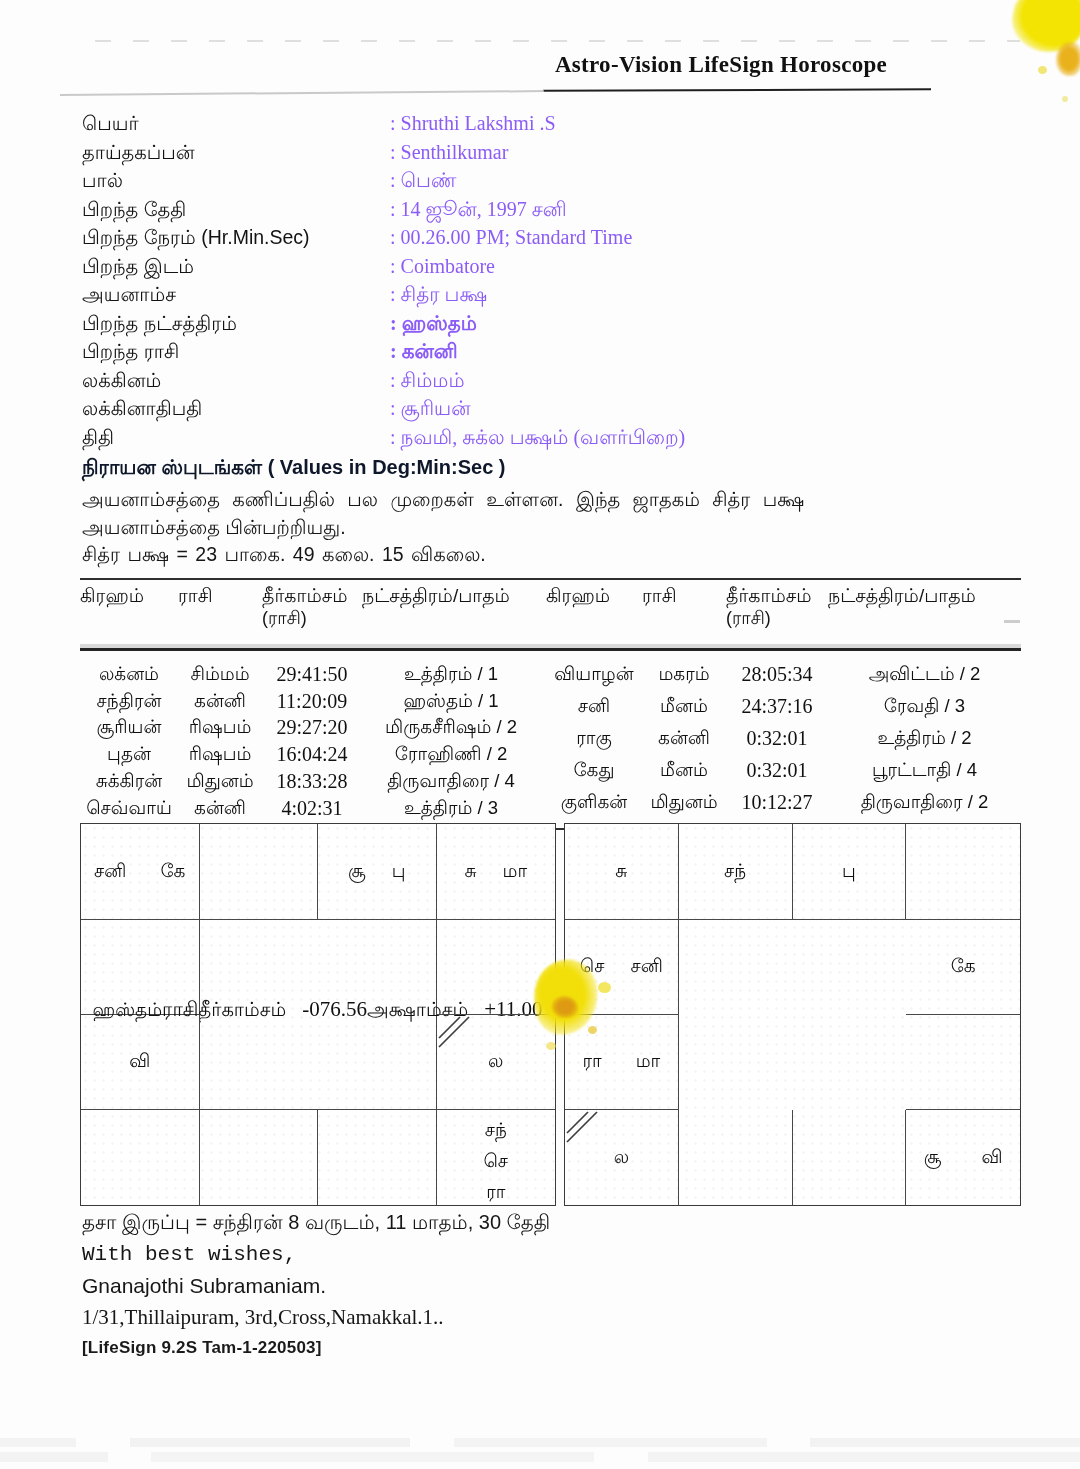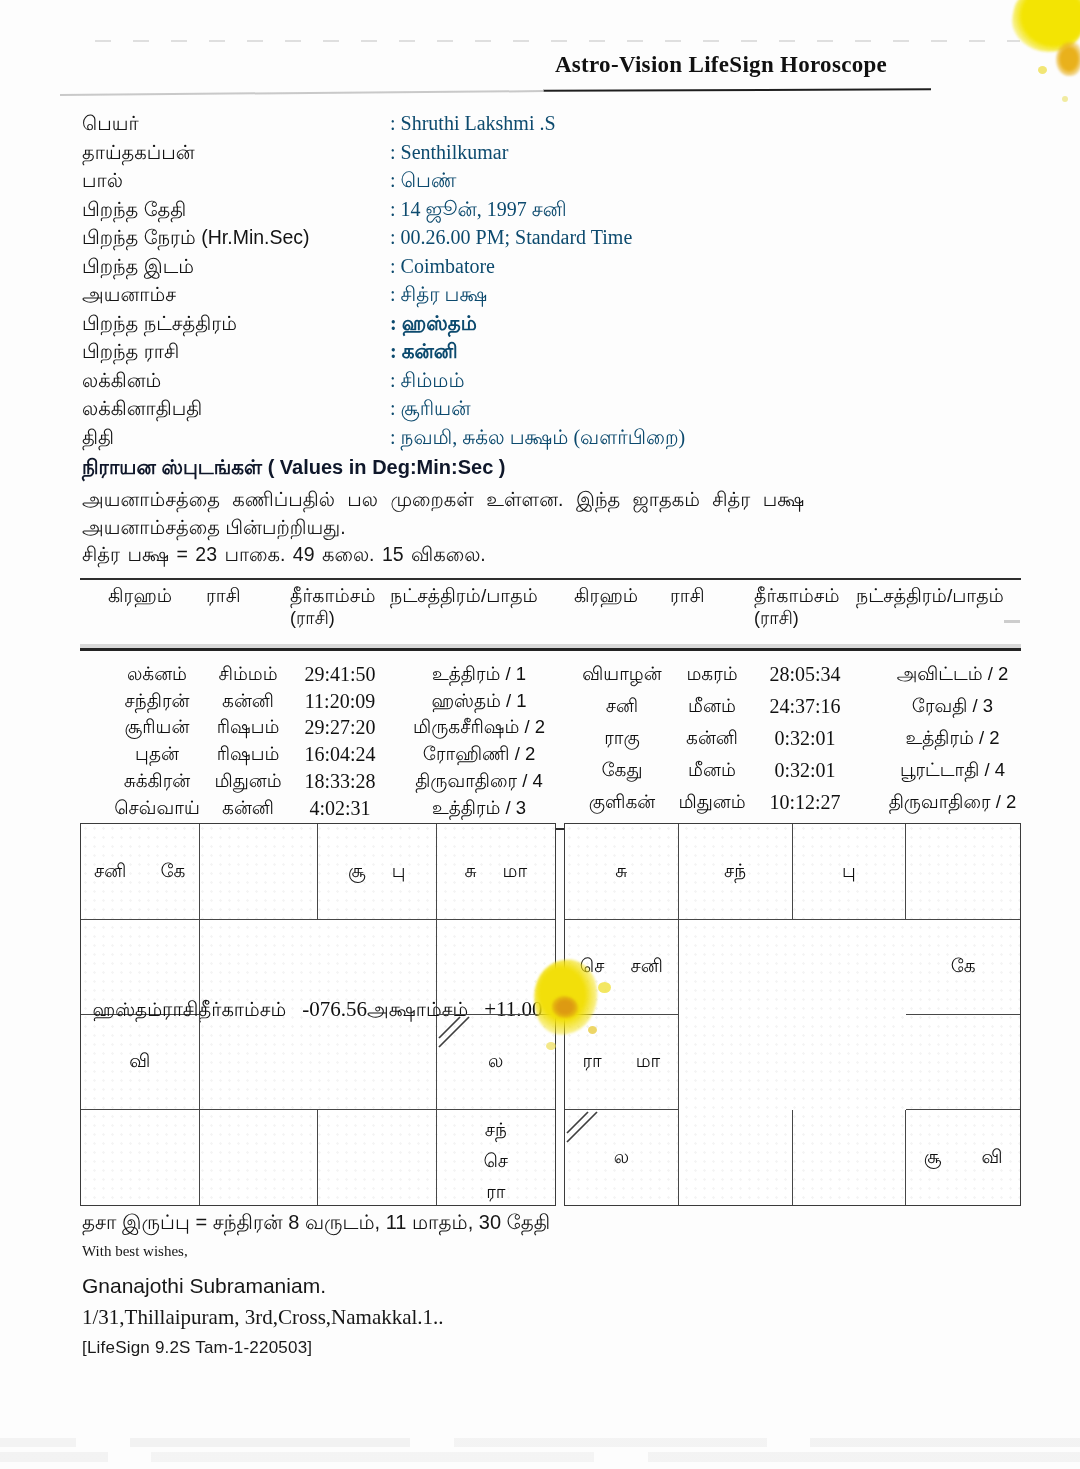--- a/index.html
+++ b/index.html
@@ -10,33 +10,33 @@
   .title{left:526px;top:52px;width:390px;text-align:center;
          font-family:"Liberation Serif",serif;font-weight:bold;font-size:23px;letter-spacing:.3px;color:#111;}
   .rule-title{left:543px;top:89px;width:388px;height:2.4px;background:#1f1f1f;transform:rotate(-.25deg);}
   .rule-title-faint{left:60px;top:92px;width:484px;height:1.8px;background:#bcbcbc;transform:rotate(-.45deg);opacity:.8;}
   .top-dashes{left:95px;top:40px;width:925px;height:2px;opacity:.45;
       background:repeating-linear-gradient(90deg,rgba(120,120,120,.5) 0 16px,transparent 16px 38px);}
   
   .info{left:82px;top:112px;width:930px;}
   .info-row{display:flex;height:28.5px;align-items:flex-start;}
   .lbl{flex:0 0 308px;font-size:19.5px;color:#131313;}
-  .val{font-family:"Liberation Serif",serif;font-size:20px;color:#0c4a6e;}
+  .val{font-family:"Liberation Serif",serif;font-size:20px;color:#8b5cf6;}
   .val.bold{font-weight:bold;}
   
   .sputa-head{left:82px;top:456px;font-size:20px;font-weight:bold;color:#0f172a;}
   .sputa-l1{left:82px;top:488px;width:880px;font-size:19.5px;word-spacing:7px;}
   .sputa-l2{left:82px;top:516px;font-size:19.5px;}
   .sputa-l3{left:82px;top:543px;font-size:19.5px;word-spacing:2px;}
   
   .ptable{left:80px;top:578px;width:941px;}
   .rule{height:2.2px;background:#2e2e2e;}
   .rule-mid-ghost{height:4px;background:rgba(110,110,110,.25);margin-top:1px;}
   .rule-mid{height:2.6px;background:#242424;}
-  .phead,.pbody{display:flex;margin-left:28px;}
+  .phead,.pbody{display:flex;}
   .pgrid-l{display:grid;grid-template-columns:98px 84px 100px 178px;width:460px;}
   .pgrid-r{display:grid;grid-template-columns:96px 84px 102px 193px;width:475px;margin-left:6px;}
   .phead{padding-top:5px;height:58px;}
   .phead .hc{font-size:19px;color:#141414;line-height:22px;}
   .phead .sub{display:block;font-size:18px;}
   .pbody{padding-top:10px;padding-bottom:6px;}
   .pc{font-size:18.5px;line-height:26.8px;white-space:nowrap;color:#101010;text-align:center;}
   .pc.num{font-family:"Liberation Serif",serif;font-size:20px;}
   
   .chart{border:1.6px solid #3b3b3b;display:grid;grid-template-columns:1fr 1fr 1fr 1fr;
@@ -57,24 +57,24 @@
          padding-top:6px;gap:4px;line-height:27px;}
   .ccenter{display:flex;flex-direction:row;align-items:center;line-height:27px;transform:translateY(-5px);}
   .ccenter .big{font-size:20px;}
   .ccenter .degrow{display:flex;gap:16px;align-items:baseline;font-size:19.5px;}
   .ccenter .degval{font-family:"Liberation Serif",serif;font-size:21px;}
   .nav-title{font-size:20px;font-weight:bold;letter-spacing:1px;transform:translateY(-8px);}
   svg.lagna{position:absolute;left:1px;top:1px;}
   svg.lagna line{stroke:#3f3f3f;stroke-width:1.7;}
   
   .f-dasa{left:82px;top:1211px;font-size:20px;}
-  .f-wish{left:82px;top:1243px;font-family:Liberation Serif, serif;font-size:15px;}
+  .f-wish{left:82px;top:1243px;font-family:Liberation Mono, monospace;font-size:21px;}
   .f-name{left:82px;top:1274px;font-family:Liberation Sans, sans-serif;font-size:21px;}
   .f-addr{left:82px;top:1305px;font-family:"Liberation Serif",serif;font-size:21px;}
-  .f-ver{left:82px;top:1338px;font-size:17px;color:#1a1a1a;letter-spacing:.2px;}
+  .f-ver{left:82px;top:1338px;font-size:17px;color:#1a1a1a;letter-spacing:.2px;font-weight:bold;}
   
   .stain{filter:blur(1px);}
   .st-tr1{left:1012px;top:-8px;width:72px;height:60px;background:radial-gradient(ellipse at 55% 40%,#f3e403 55%,rgba(243,228,3,.25) 78%,transparent 100%);border-radius:45% 20% 60% 55%;transform:rotate(12deg);}
   .st-tr2{left:1056px;top:42px;width:26px;height:34px;background:radial-gradient(ellipse,#e9b11c 45%,rgba(233,177,28,.2) 80%,transparent);border-radius:60% 40% 50% 55%;}
   .st-tr3{left:1038px;top:66px;width:9px;height:8px;background:#eddc3a;border-radius:50%;opacity:.7;}
   .st-tr4{left:1062px;top:96px;width:6px;height:6px;background:#e7dc55;border-radius:50%;opacity:.55;}
   .st-mid{left:534px;top:960px;width:64px;height:74px;background:radial-gradient(ellipse at 45% 45%,#f2df0a 45%,rgba(242,223,10,.3) 75%,transparent);border-radius:55% 45% 60% 40%;transform:rotate(-8deg);}
   .st-mid2{left:552px;top:996px;width:26px;height:22px;background:radial-gradient(ellipse,#dd9a12 40%,rgba(221,154,18,.25) 80%,transparent);border-radius:50% 60% 45% 55%;}
   .st-mid3{left:598px;top:982px;width:13px;height:11px;background:#efdf2e;border-radius:50%;opacity:.75;}
   .st-mid4{left:588px;top:1026px;width:9px;height:8px;background:#e5c526;border-radius:50%;opacity:.7;}

